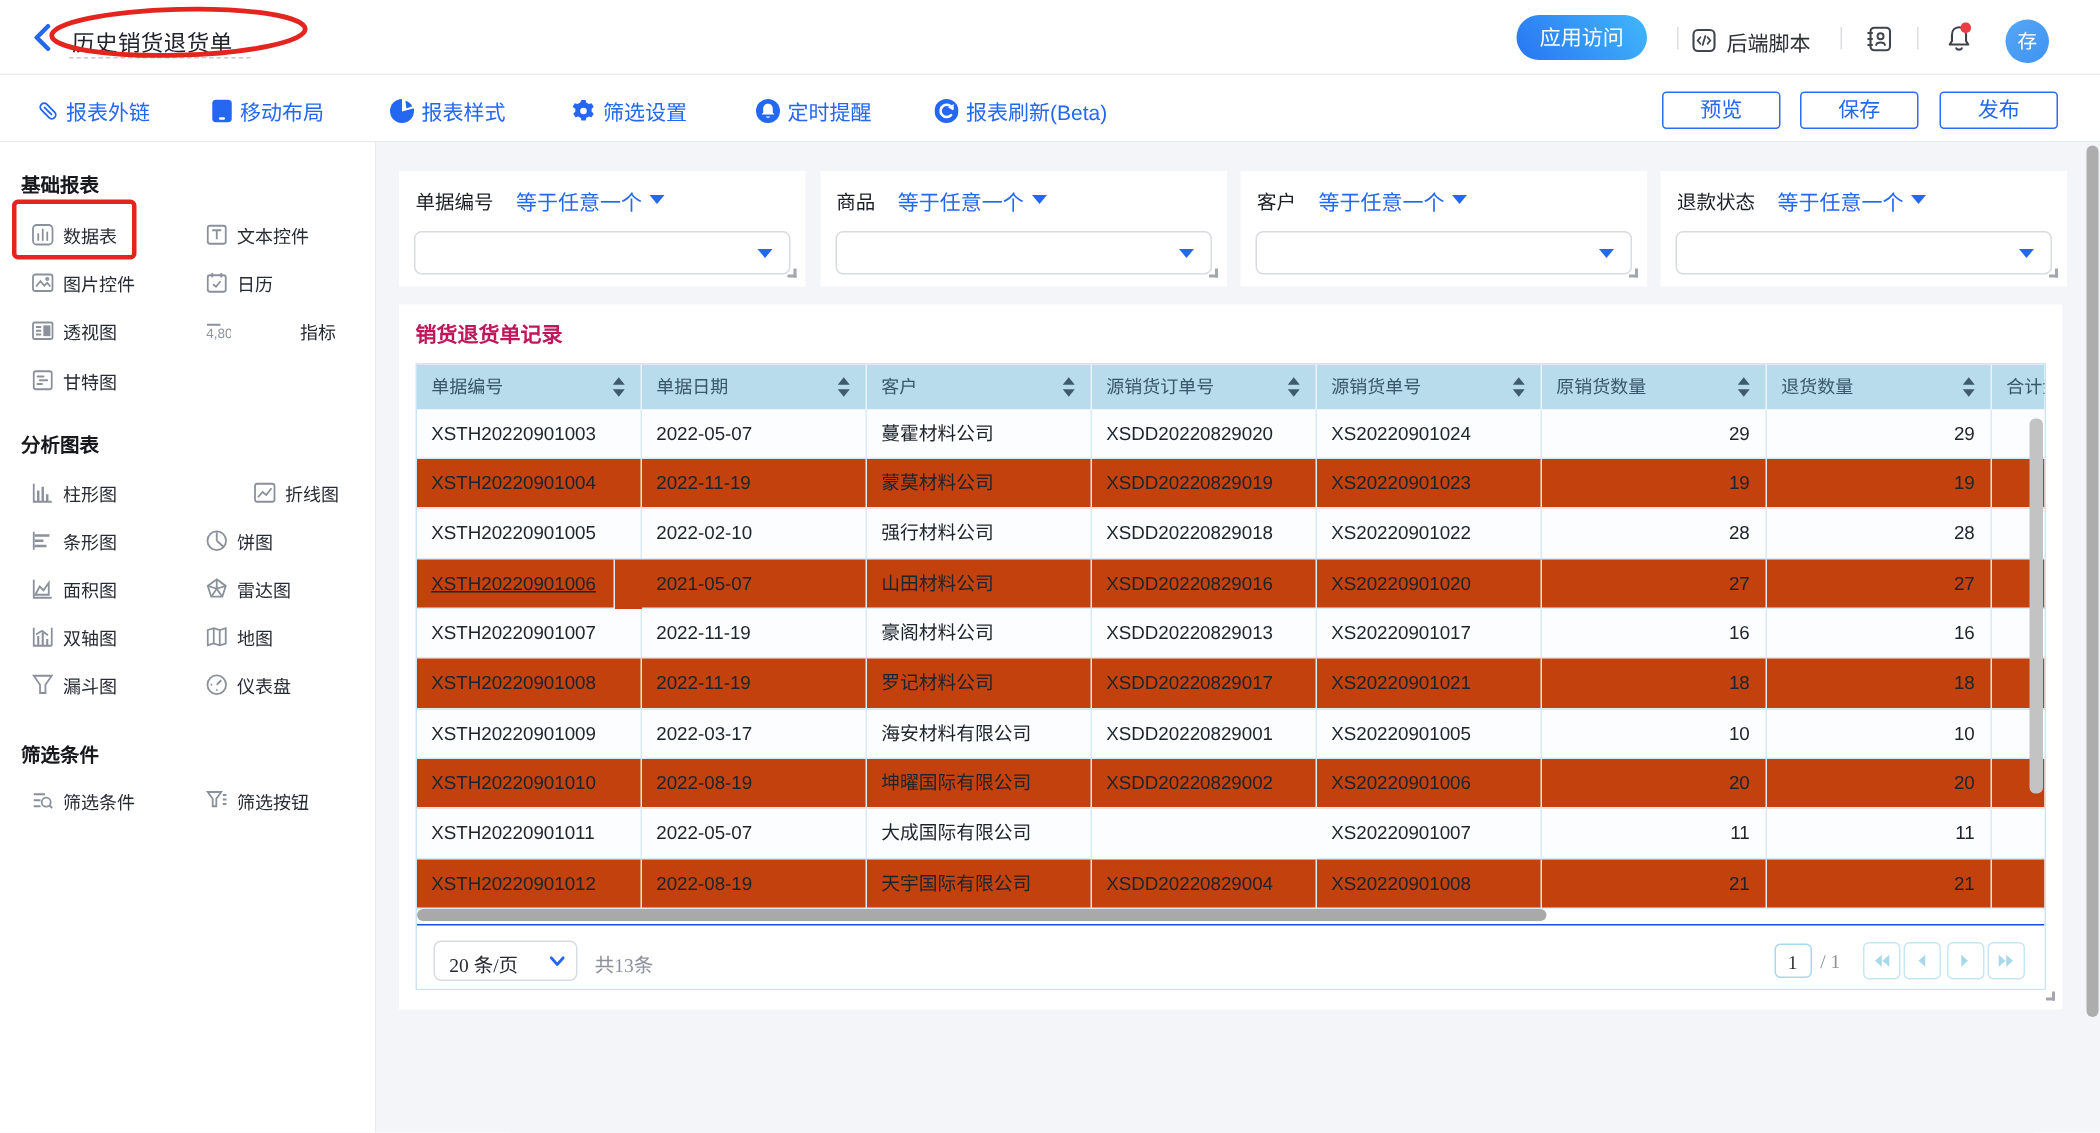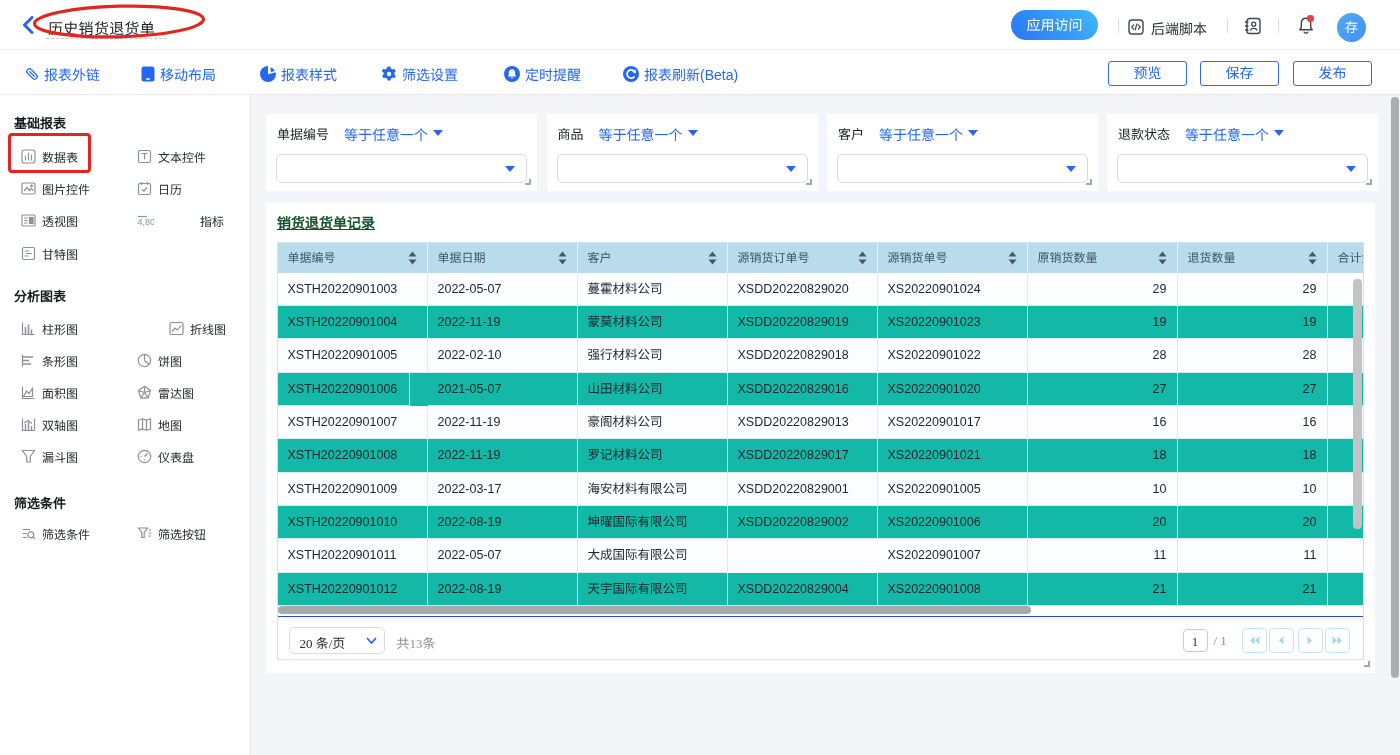--- a/index.html
+++ b/index.html
@@ -24,29 +24,29 @@
   #main { position:absolute; left:251px; top:95px; width:1149px; height:660px; background:#f4f5f9; }
   .card { position:absolute; top:19px; width:271px; height:77px; background:#fff; }
   .card .lab { position:absolute; left:11px; top:10px; font-size:13px; color:#1b1e24; }
   .card .opr { position:absolute; top:10px; font-size:14px; color:#2468f2; }
   .card .sel { position:absolute; left:10px; top:40px; width:251px; height:29px; background:#fff; border:1px solid #d8dbe1; border-radius:5px; }
   .caret { display:inline-block; width:0; height:0; border-left:5px solid transparent; border-right:5px solid transparent; border-top:6px solid #2468f2; }
   .card .sel .caret { position:absolute; right:11px; top:11px; }
   .rsz { position:absolute; width:6px; height:6px; border-right:2px solid #a2a6ad; border-bottom:2px solid #a2a6ad; }
   
   #panel { position:absolute; left:15px; top:108px; width:1109px; height:470px; background:#fff; }
-  #ptitle { position:absolute; left:11px; top:9px; font-size:14px; font-weight:700; color:#14532d;text-decoration:underline; }
+  #ptitle { position:absolute; left:11px; top:9px; font-size:14px; font-weight:700; color:#be185d; }
   
   #twidget { position:absolute; left:10.5px; top:38.5px; width:1087px; height:418px; border:1px solid #c9e6f4; background:#fff; overflow:hidden; }
   #thead { position:absolute; left:0; top:0; width:1085px; height:30px; background:#b9dcec; }
   .hc { position:absolute; top:0; height:30px; line-height:30px; padding-left:10px; font-size:12px; color:#39566a; border-right:1px solid #e9f3f9; overflow:hidden; }
   .sorticon { position:absolute; top:8px; width:9px; height:14px; }
   .tr { position:absolute; left:0; width:1085px; height:33.35px; }
   .odd { background:#fbfdff; }
-  .even { background:#14b8a6; }
+  .even { background:#c2410c; }
   .tc { position:absolute; top:0; height:33.35px; line-height:33px; padding:0 10px; font-size:12.5px; color:#1d242c; border-right:1px solid #d9ecf6; border-bottom:1px solid #d9ecf6; white-space:nowrap; overflow:hidden; }
   .num { text-align:right; }
   
   #pgbar { position:absolute; left:0; top:373px; width:1085px; height:44px; background:#fff; border-top:1px solid #1d4ed8;font-family:Liberation Serif, serif; }
   .navbtn { position:absolute; top:11px; width:25px; height:25px; border:1px solid #c5e6f4; border-radius:4px; background:#fff; display:flex; align-items:center; justify-content:center; }
   
   .thumb { position:absolute; background:#aaaaaa; border-radius:4px; }
 </style>
 </head>
 <body>
@@ -380,21 +380,21 @@
             <div class="tc" style="left: 0px; width: 150px;">XSTH20220901005</div>
             <div class="tc" style="left: 150px; width: 150px;">2022-02-10</div>
             <div class="tc" style="left: 300px; width: 150px;">强行材料公司</div>
             <div class="tc" style="left: 450px; width: 150px;">XSDD20220829018</div>
             <div class="tc" style="left: 600px; width: 150px;">XS20220901022</div>
             <div class="tc num" style="left: 750px; width: 150px;">28</div>
             <div class="tc num" style="left: 900px; width: 150px;">28</div>
             <div class="tc num" style="left: 1050px; width: 150px;"></div>
           </div>
           <div class="tr even" style="top: 130.05px;">
-            <div class="tc" style="left: 0px; width: 132px;">XSTH20220901006</div>
+            <div class="tc" style="left: 0px; width: 132px; text-decoration: underline;">XSTH20220901006</div>
             <div class="tc" style="left: 150px; width: 150px;">2021-05-07</div>
             <div class="tc" style="left: 300px; width: 150px;">山田材料公司</div>
             <div class="tc" style="left: 450px; width: 150px;">XSDD20220829016</div>
             <div class="tc" style="left: 600px; width: 150px;">XS20220901020</div>
             <div class="tc num" style="left: 750px; width: 150px;">27</div>
             <div class="tc num" style="left: 900px; width: 150px;">27</div>
             <div class="tc num" style="left: 1050px; width: 150px;"></div>
           </div>
           <div class="tr odd" style="top: 163.4px;">
             <div class="tc" style="left: 0px; width: 150px;">XSTH20220901007</div>

